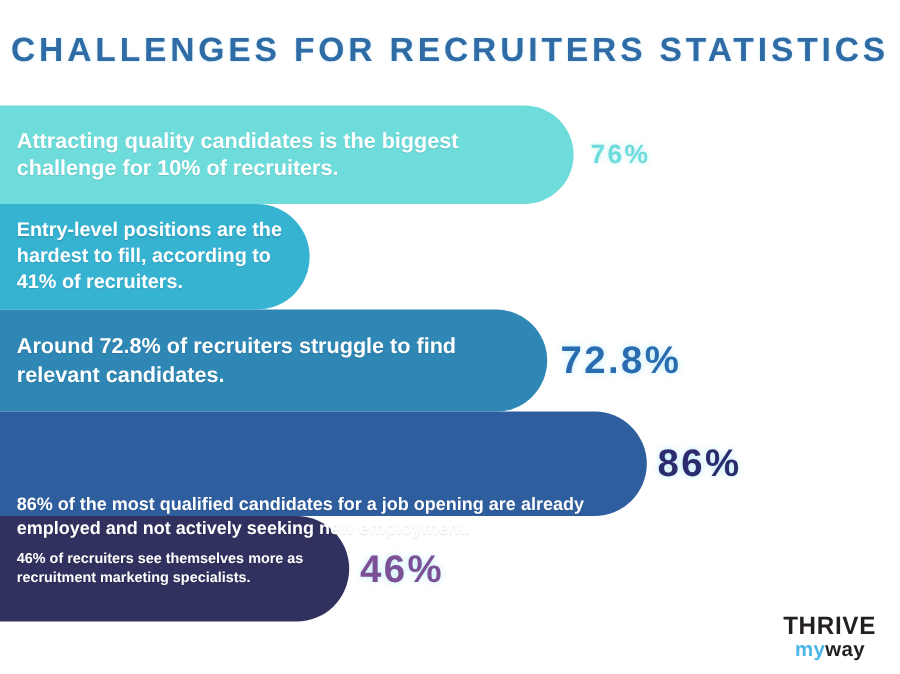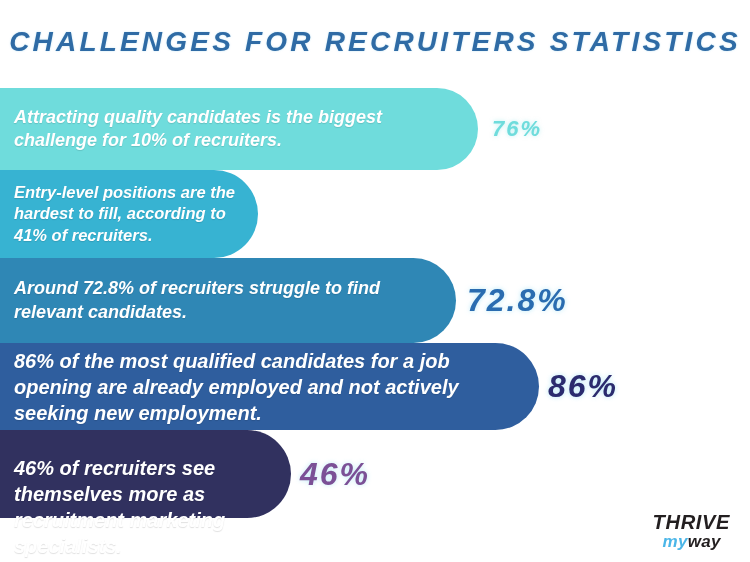--- a/index.html
+++ b/index.html
@@ -13,21 +13,20 @@
     font-family: "Liberation Sans", sans-serif;
     overflow: hidden;
     position: relative;
   }
 
   #infographic {
     position: relative;
     width: 750px;
     height: 562px;
     background: #ffffff;
-    font-style: italic;
   }
 
   
   .title {
     position: absolute;
     top: 26px;
     left: 0;
     width: 750px;
     text-align: center;
     font-family: "Liberation Sans", sans-serif;
@@ -105,22 +104,22 @@
 
   .row-0 .bar-fill { background: #6FDCDC; }
   .row-1 .bar-fill { background: #37B3D2; }
   .row-2 .bar-fill { background: #2F87B5; }
   .row-3 .bar-fill { background: #2F5E9E; }
   .row-4 .bar-fill { background: #31315F; }
 
   .row-0 .bar-text { font-size: 18px; width: 430px; }
   .row-1 .bar-text { font-size: 16.5px; width: 245px; }
   .row-2 .bar-text { font-size: 18px; width: 440px; }
-  .row-3 .bar-text { font-size: 20px; width: 515px; }
-  .row-4 .bar-text { font-size: 20px; width: 275px; margin-top: 33px; }
+  .row-3 .bar-text { font-size: 15px; width: 515px; margin-top: 44px; }
+  .row-4 .bar-text { font-size: 12px; width: 275px; }
 
   .row-0 .bar-value { left: 492px; font-size: 22px; color: #6FDCDC;
       text-shadow: 0 0 4px rgba(130, 225, 230, 0.5); }
   .row-1 .bar-value { left: 268px; font-size: 31px; color: #3BB2D0;
       text-shadow: 0 0 4px rgba(110, 205, 232, 0.5); }
   .row-2 .bar-value { left: 467px; font-size: 32px; color: #2A6CB0;
       text-shadow: 0 0 5px rgba(160, 225, 245, 0.75); }
   .row-3 .bar-value { left: 548px; font-size: 32px; color: #2B2B6E;
       text-shadow: 0 0 5px rgba(160, 225, 245, 0.80); }
   .row-4 .bar-value { left: 300px; font-size: 32px; color: #7B5096;

